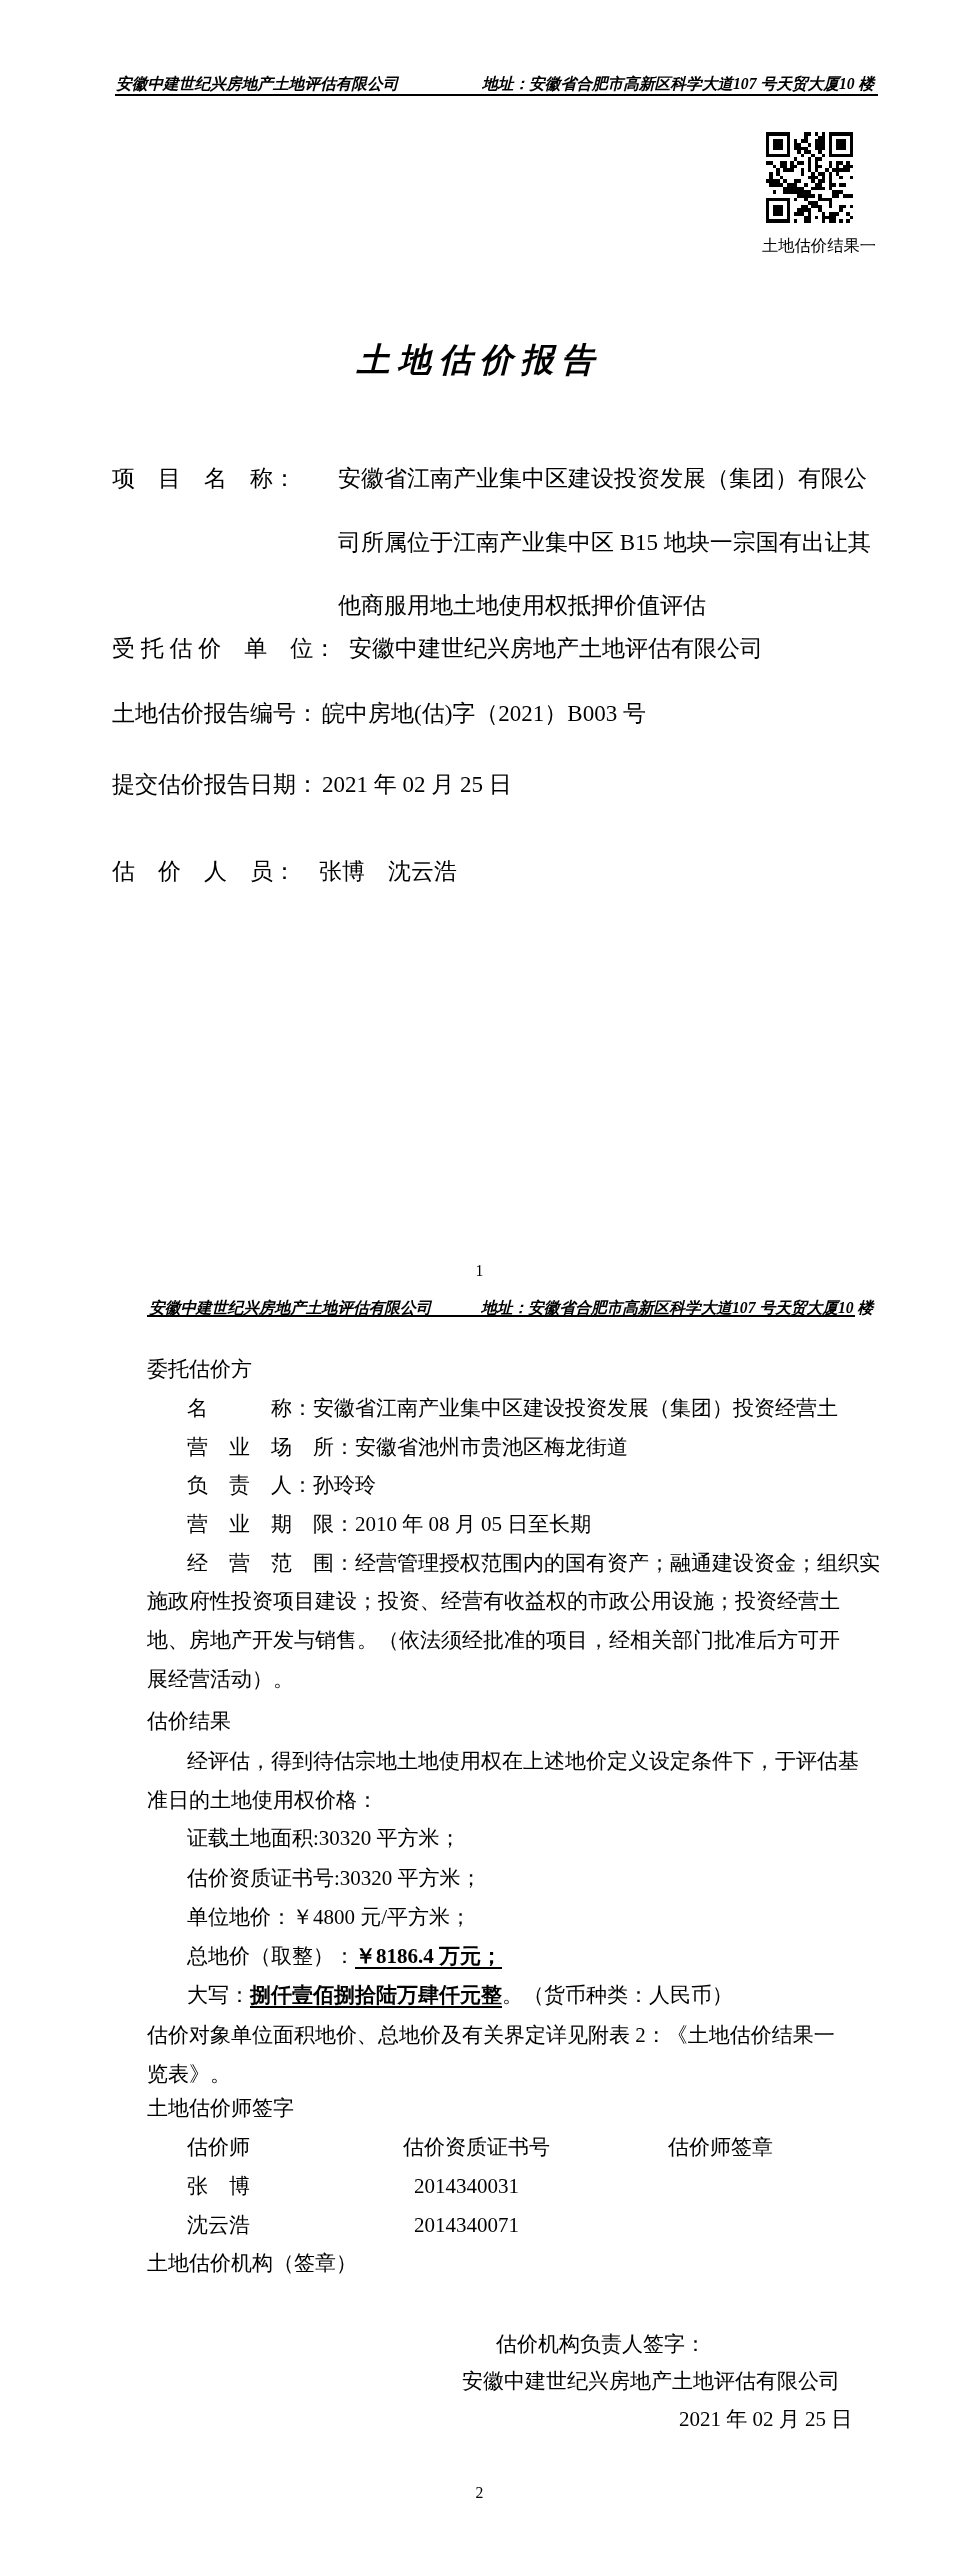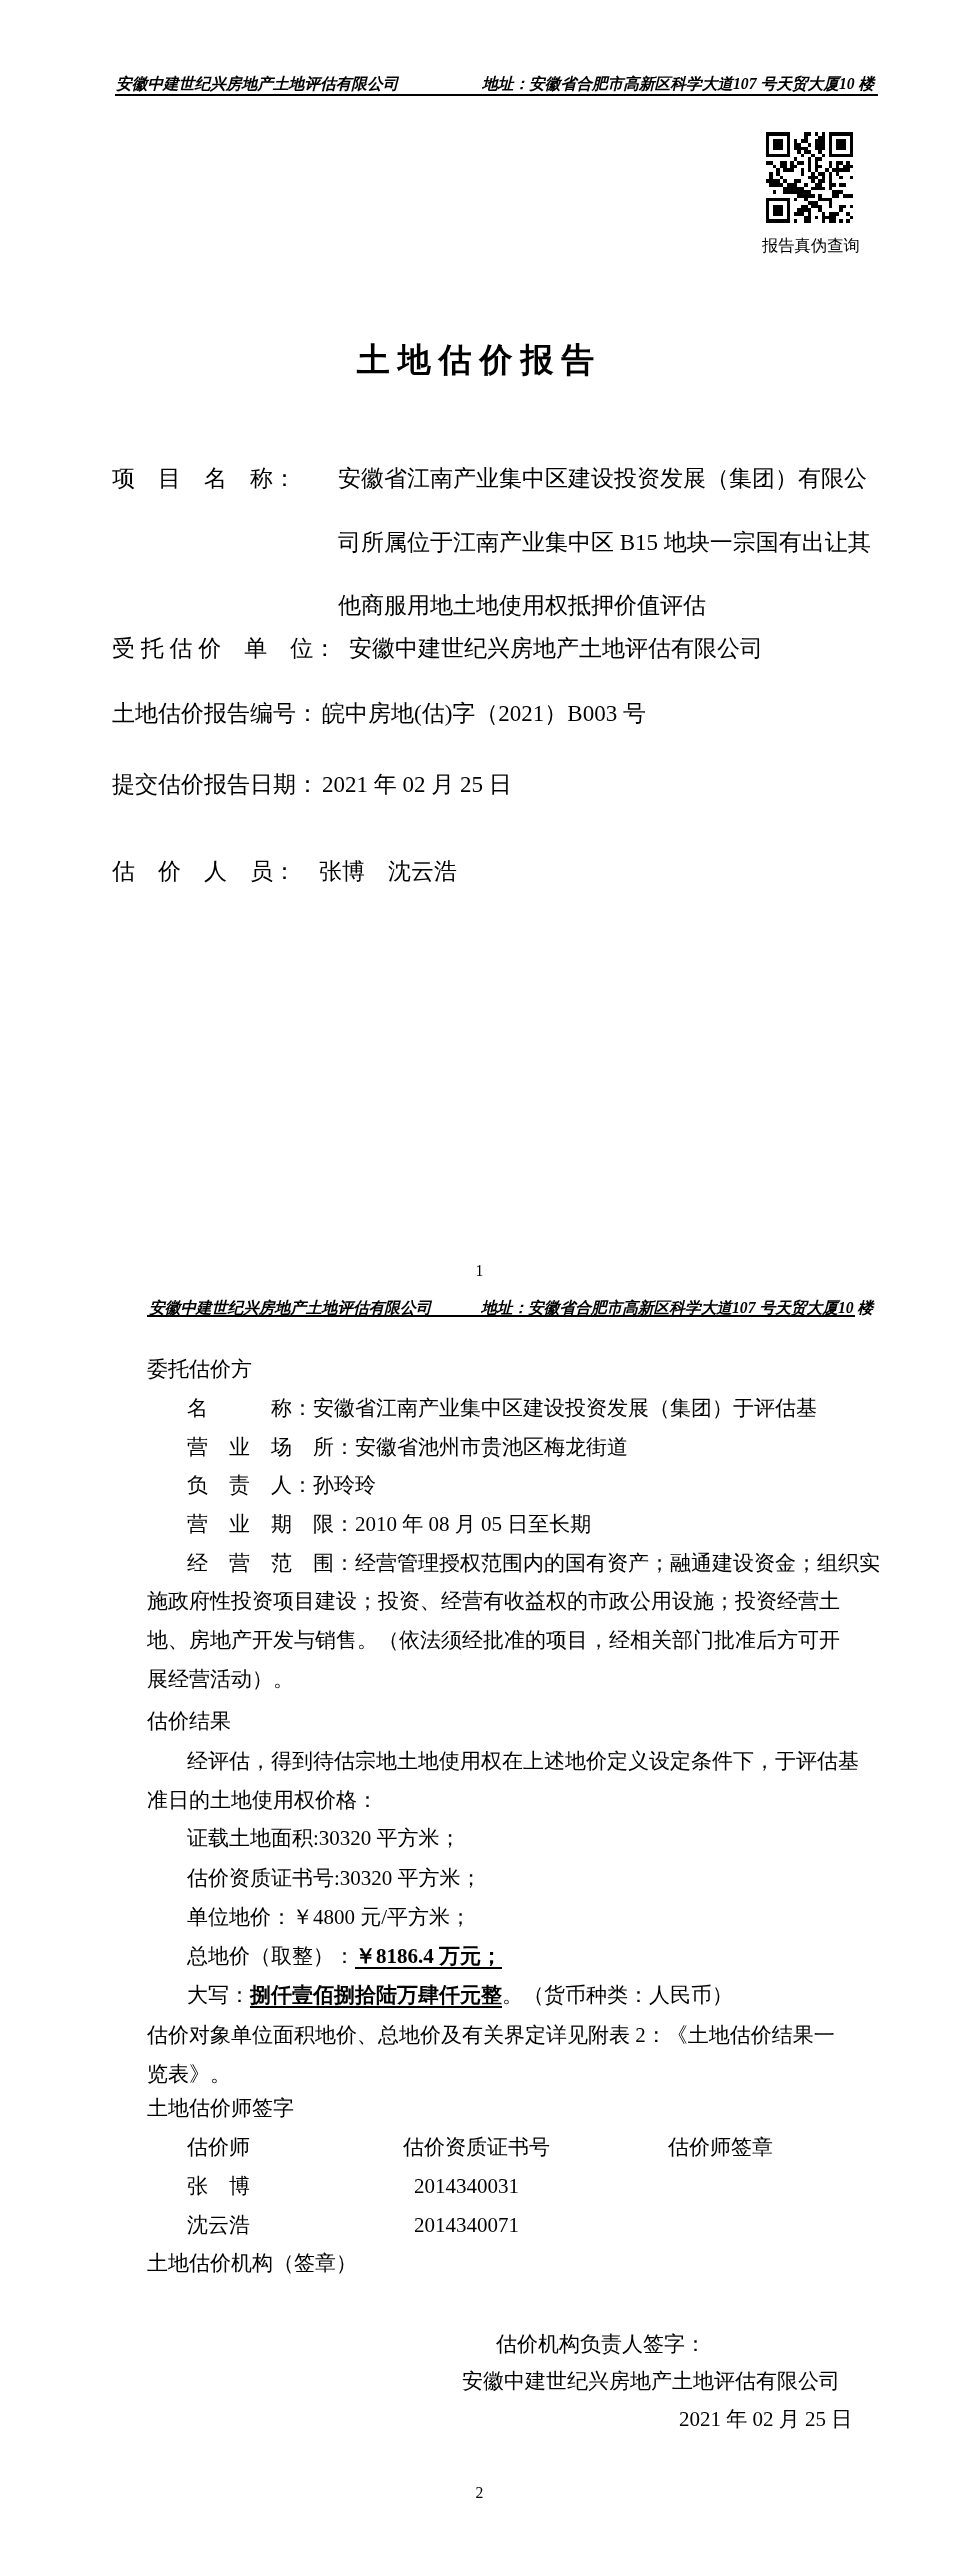--- a/index.html
+++ b/index.html
@@ -11,21 +11,21 @@
   }
   .t { position:absolute; white-space:nowrap; line-height:1.25; }
   .s26 { font-size:15.7px; }
   .s27 { font-size:16.3px; }
   .s35 { font-size:21px; }
   .s38 { font-size:23px; }
   .hdr { font-size:15.7px; font-weight:bold; font-style:italic; }
   .rule { position:absolute; background:#000; height:2.4px; }
   .title {
     position:absolute; left:0; width:959px; text-align:center;
-    font-size:33px; font-weight:bold; letter-spacing:7.9px; white-space:nowrap;
+    font-size:33px; font-weight:bold; letter-spacing:7.9px; white-space:nowrap;font-style:italic;
   }
   .bold { font-weight:normal; }
   .center { position:absolute; left:0; width:959px; text-align:center; }
   .emph {
     font-weight:bold; text-decoration:underline;
     text-underline-offset:4.2px; text-decoration-thickness:1.5px;
   }
   .qrbox { position:absolute; left:766px; top:132px; width:87px; height:91px; }
   .qrbox svg { display:block; width:87px; height:91px; }
 </style>
@@ -248,21 +248,21 @@
           <rect x="2" y="2" width="3" height="3" fill="#000"></rect>
           <rect x="18" y="0" width="7" height="7" fill="#000"></rect>
           <rect x="19" y="1" width="5" height="5" fill="#fff"></rect>
           <rect x="20" y="2" width="3" height="3" fill="#000"></rect>
           <rect x="0" y="18" width="7" height="7" fill="#000"></rect>
           <rect x="1" y="19" width="5" height="5" fill="#fff"></rect>
           <rect x="2" y="20" width="3" height="3" fill="#000"></rect>
         </g>
     </svg>
   </div>
-  <span class="t s27" style="left:762px; top:236px">报告真伪查询</span>
+  <span class="t s27" style="left:762px; top:236px">土地估价结果一</span>
 
   <div class="title" style="top:338px">土地估价报告</div>
 
   <span class="t s38" style="left:112px; top:465px">项　目　名　称：</span>
   <span class="t s38" style="left:338px; top:465px">安徽省江南产业集中区建设投资发展（集团）有限公</span>
   <span class="t s38" style="left:338px; top:529px">司所属位于江南产业集中区 B15 地块一宗国有出让其</span>
   <span class="t s38" style="left:338px; top:592px">他商服用地土地使用权抵押价值评估</span>
 
   <span class="t s38" style="left:112px; top:635px">受 托 估 价　单　位：</span>
   <span class="t s38" style="left:349px; top:635px">安徽中建世纪兴房地产土地评估有限公司</span>
@@ -280,21 +280,21 @@
 </div>
 
 <div>
   <span class="t hdr" style="left:149px; top:1298px">安徽中建世纪兴房地产土地评估有限公司</span>
   <span class="t hdr" style="left:481px; top:1298px">地址：安徽省合肥市高新区科学大道107 号天贸大厦10 楼</span>
   <div class="rule" style="left:147px; top:1315px; width:708px"></div>
 
   <span class="t s35 bold" style="left:147px; top:1356px">委托估价方</span>
 
   <div class="t s35" style="left:187px; top:1395px">
-    <span>名　　　称：</span><span>安徽省江南产业集中区建设投资发展（集团）于评估基</span>
+    <span>名　　　称：</span><span>安徽省江南产业集中区建设投资发展（集团）投资经营土</span>
   </div>
   <div class="t s35" style="left:187px; top:1434px">
     <span>营　业　场　所：</span><span>安徽省池州市贵池区梅龙街道</span>
   </div>
   <div class="t s35" style="left:187px; top:1472px">
     <span>负　责　人：</span><span>孙玲玲</span>
   </div>
   <div class="t s35" style="left:187px; top:1511px">
     <span>营　业　期　限：</span><span>2010 年 08 月 05 日至长期</span>
   </div>

